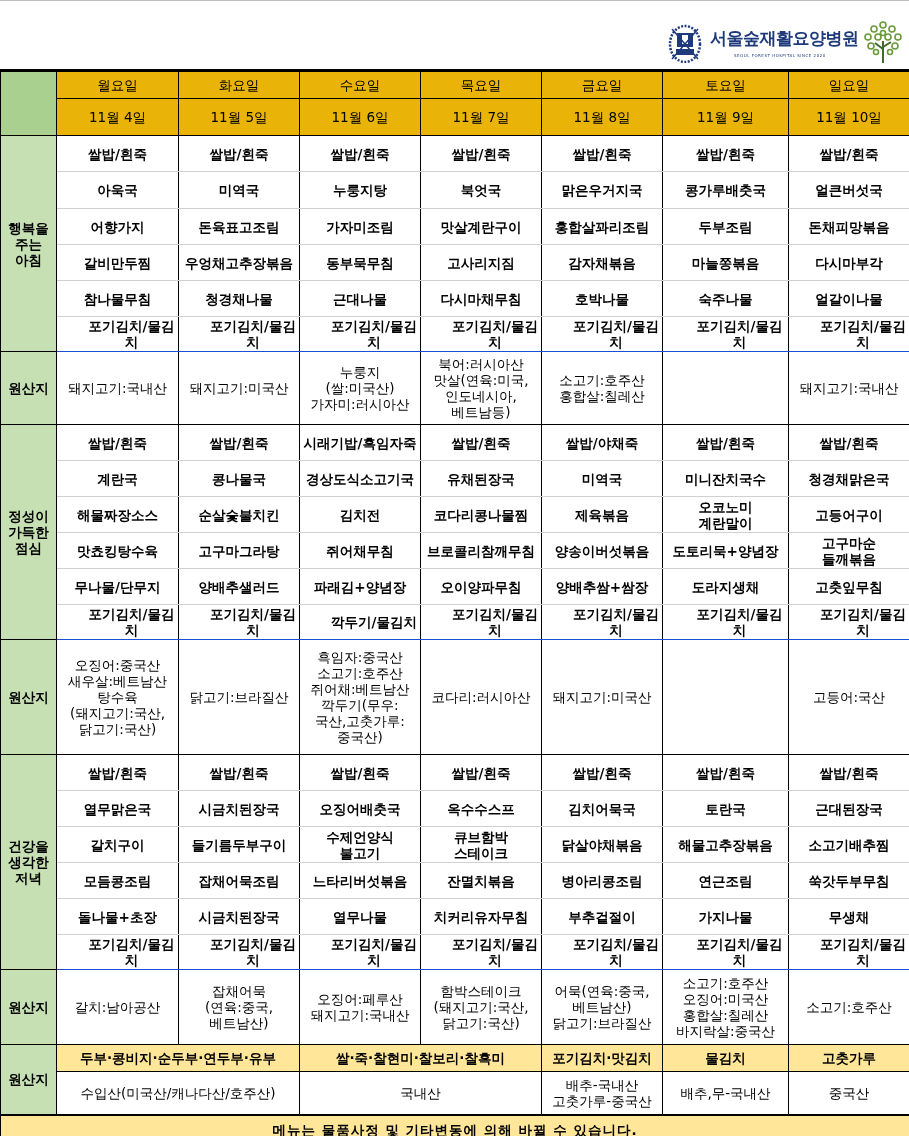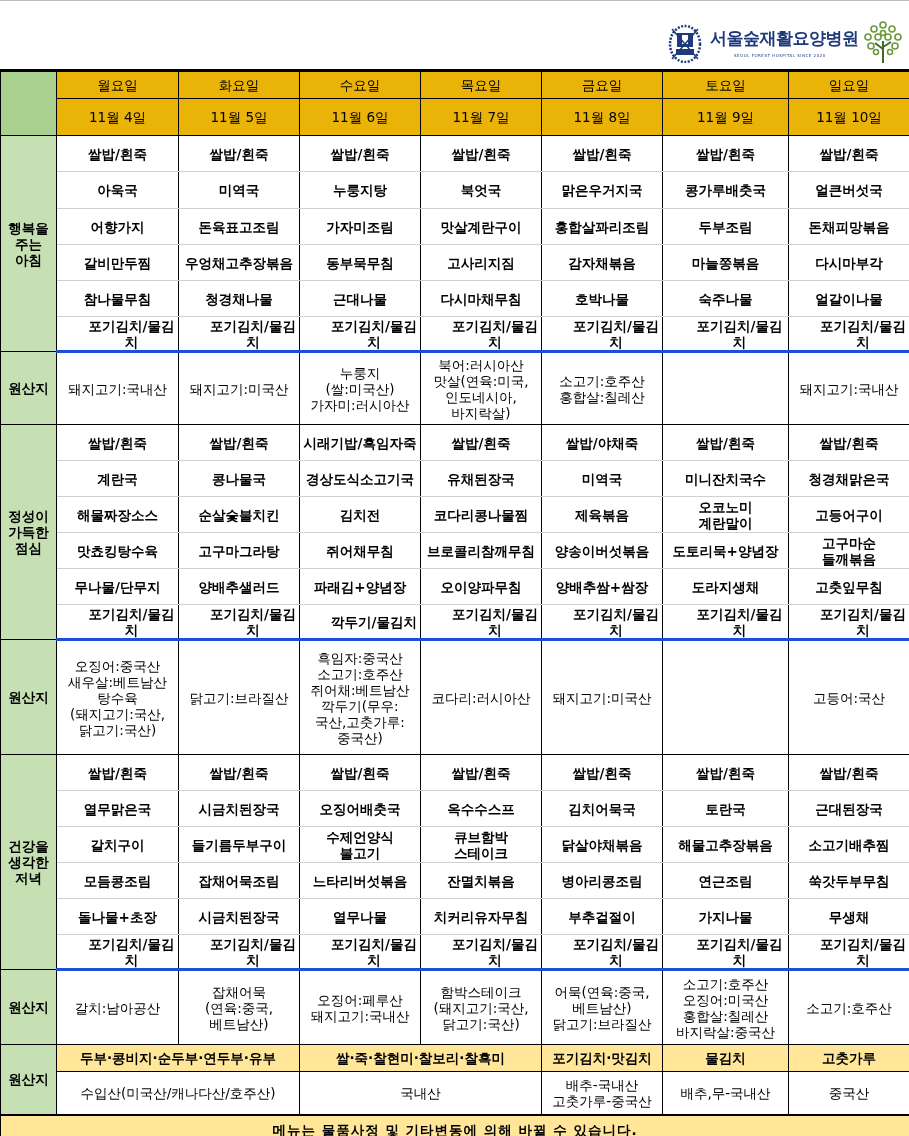--- a/index.html
+++ b/index.html
@@ -15,21 +15,21 @@
 
   table.menu { position:absolute; left:0; top:71px; width:909px; border-collapse:collapse; table-layout:fixed; }
   table.menu td { border:1px solid #000; text-align:center; vertical-align:middle; padding:0; font-size:13.5px; line-height:16px; overflow:hidden; }
   .hdr { background:#eab308; font-size:15px; }
   .corner { background:#a9d08e; }
   .meal-label { background:#c6e0b4; font-size:15px; font-weight:700; line-height:17px; }
   .origin-label { background:#c6e0b4; font-size:15px; font-weight:700; }
   .dish { background:#fff; font-weight:700; }
   .menu tr.inner td.dish { border-top:1px solid #d0d0d0; border-bottom:1px solid #d0d0d0; }
   .menu tr.first td.dish { border-top:1px solid #000; }
-  .menu tr.last td.dish { border-bottom:3px solid #1d4ed8;padding-left:28px; }
+  .menu tr.last td.dish { border-bottom:1px solid #1d4ed8;padding-left:28px; }
   .origin { background:#fff; font-weight:400; }
   .yellow { background:#ffe699; font-weight:700; }
   .footer { background:#ffe699; font-size:15px; font-weight:700; letter-spacing:1px; border-top:2px solid #000 !important; }
   .pre { white-space:pre-line; }
 </style>
 </head>
 <body>
 
 <div class="sheet">
   <div class="titlebar">
@@ -155,21 +155,21 @@
         <tr style="height: 73px;">
           <td class="origin-label">원산지</td>
           <td class="origin pre">돼지고기:국내산</td>
           <td class="origin pre">돼지고기:미국산</td>
           <td class="origin pre">누룽지
 (쌀:미국산)
 가자미:러시아산</td>
           <td class="origin pre">북어:러시아산
 맛살(연육:미국,
 인도네시아,
-바지락살)</td>
+베트남등)</td>
           <td class="origin pre">소고기:호주산
 홍합살:칠레산</td>
           <td class="origin pre"></td>
           <td class="origin pre">돼지고기:국내산</td>
         </tr>
         <tr class="inner first" style="height: 36px;">
           <td class="meal-label pre" rowspan="6">정성이
 가득한
 점심</td>
           <td class="dish pre">쌀밥/흰죽</td>

